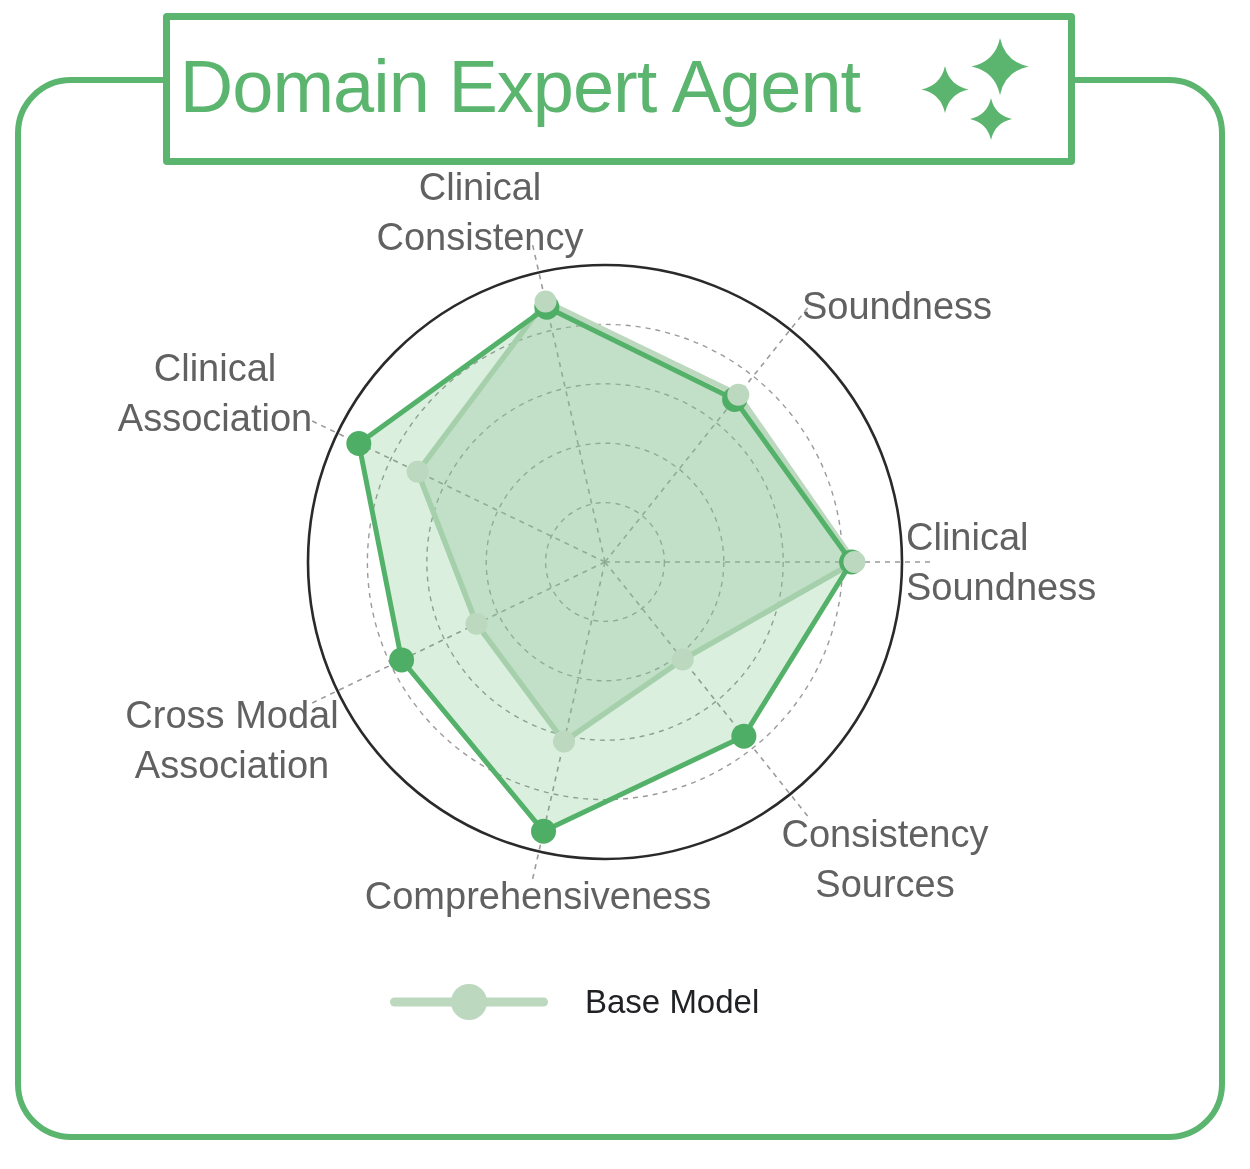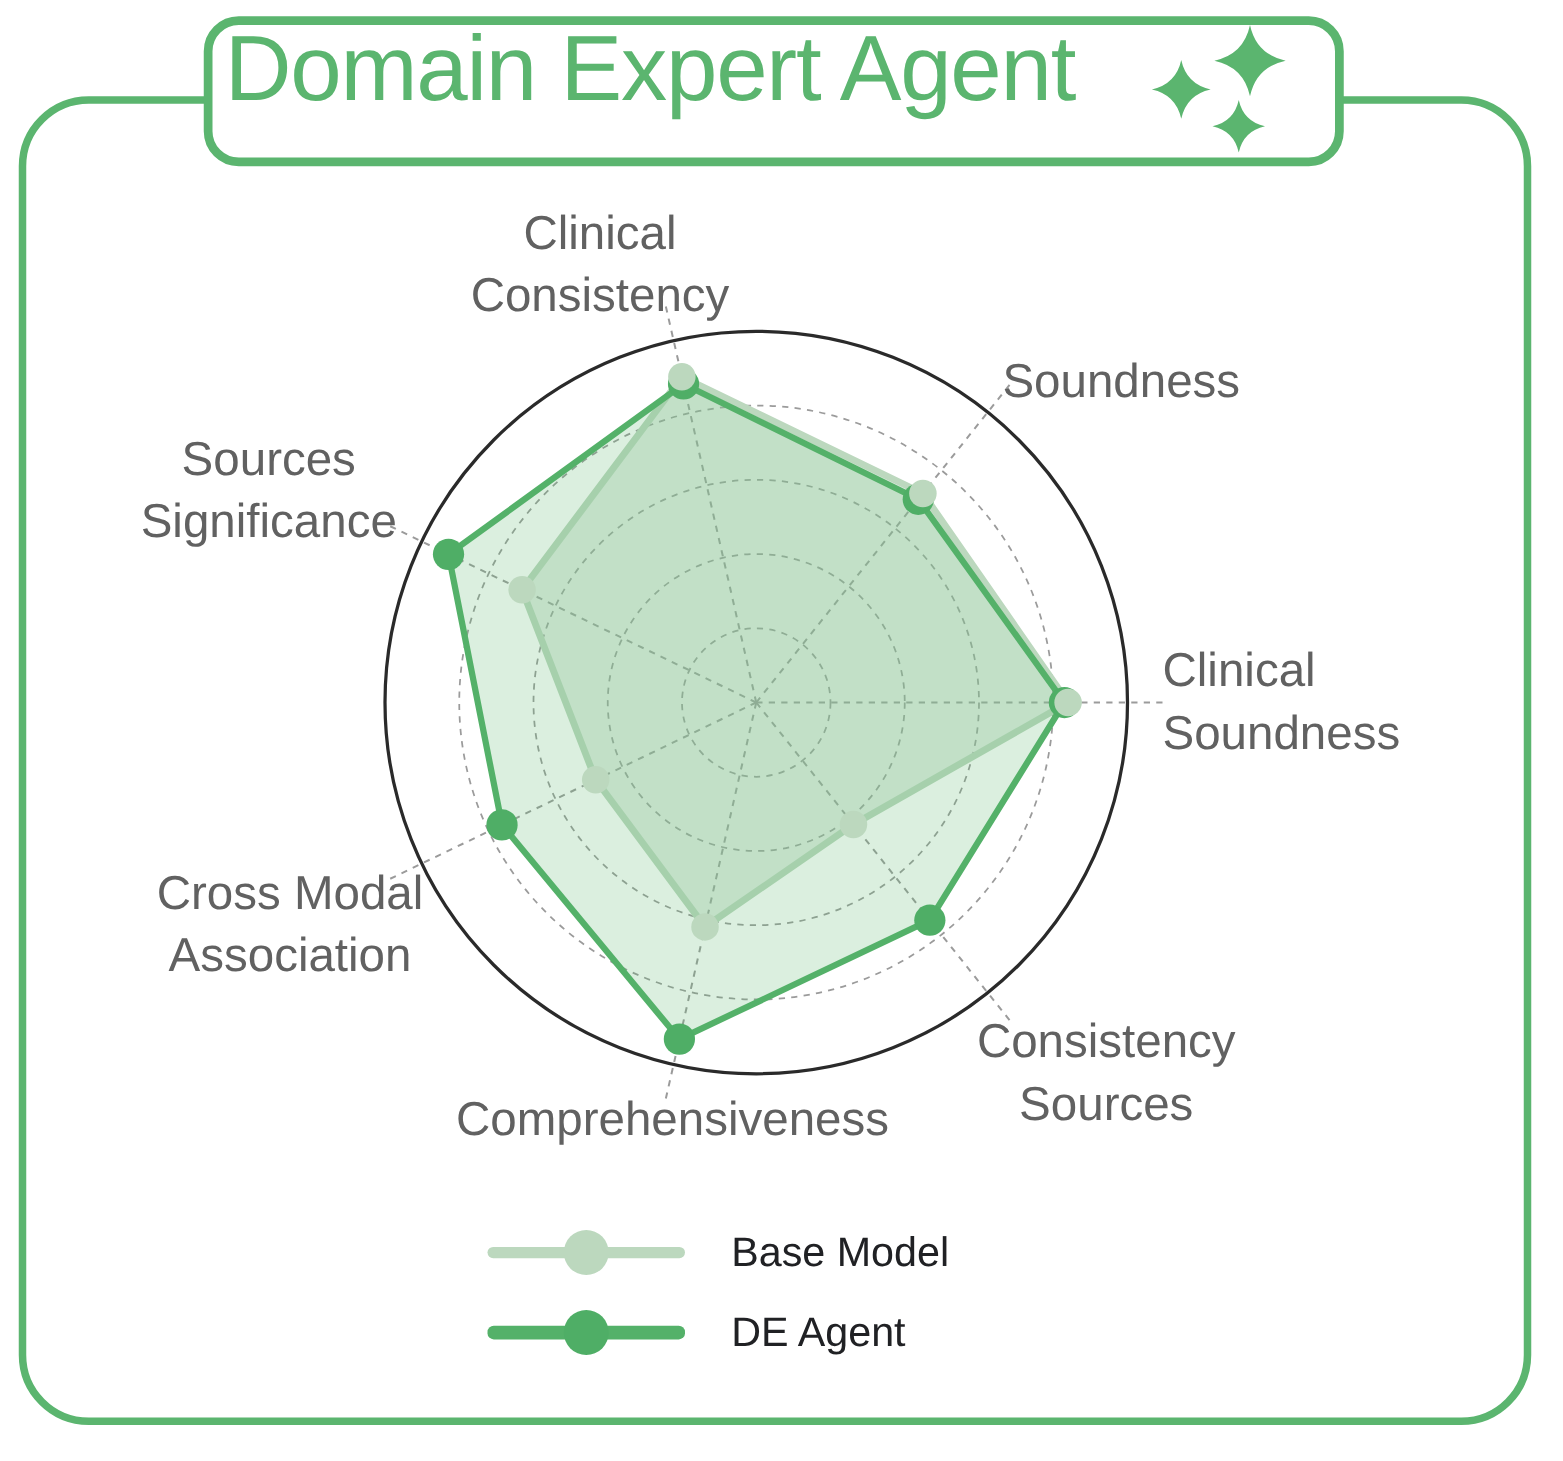--- a/index.html
+++ b/index.html
@@ -6,24 +6,24 @@
   body{
     width:1250px;height:1169px;position:relative;overflow:hidden;
     font-family:"Liberation Sans", sans-serif;
   }
   .frame{
     position:absolute;left:15px;top:77px;width:1210px;height:1063px;
     box-sizing:border-box;border:6px solid var(--accent);border-radius:56px;
     background:transparent;z-index:1;
   }
   .title-box{
-    position:absolute;left:163px;top:13px;width:912px;height:120px;
-    box-sizing:border-box;border:7px solid var(--accent);border-radius:28px;
+    position:absolute;left:163px;top:13px;width:912px;height:152px;
+    box-sizing:border-box;border:7px solid var(--accent);border-radius:4px;
     background:#ffffff;z-index:2;
-    display:flex;justify-content:center;gap:38px;
+    display:flex;align-items:center;justify-content:center;gap:38px;
   }
   .title-text{
     color:var(--accent);font-size:74px;font-weight:500;letter-spacing:-1px;
     white-space:nowrap;line-height:1;transform:translateY(-2px);
   }
   .spark{fill:var(--accent);}
   .chart-layer{position:absolute;left:0;top:0;width:1250px;height:1169px;z-index:1;}
   .axis-label{
     position:absolute;transform:translate(-50%,-50%);
     color:var(--label-gray);font-size:38px;line-height:1.32;text-align:center;z-index:1;
@@ -85,28 +85,24 @@
     <circle cx="738.3228906724615" cy="394.80983156076775" r="11" fill="#bcd8be"></circle>
     <circle cx="854.48" cy="562" r="11" fill="#bcd8be"></circle>
     <circle cx="682.7716862256025" cy="659.5275982562189" r="11" fill="#bcd8be"></circle>
     <circle cx="564.0160430683104" cy="741.5211822438272" r="11" fill="#bcd8be"></circle>
     <circle cx="476.55325184792696" cy="623.8448582273248" r="11" fill="#bcd8be"></circle>
     <circle cx="417.68182561156016" cy="471.80958175181786" r="11" fill="#bcd8be"></circle>
   </svg>
 
 <div class="axis-label" style="left:480px;top:212px;width:300px;">Clinical Consistency</div>
 <div class="axis-label" style="left:897px;top:306px;width:300px;">Soundness</div>
-<div class="axis-label align-left" style="left:930px;top:562px;width:230px;">Clinical Soundness</div>
+<div class="axis-label align-left" style="left:906px;top:562px;width:230px;">Clinical Soundness</div>
 <div class="axis-label" style="left:885px;top:859px;width:210px;">Consistency Sources</div>
 <div class="axis-label" style="left:538px;top:896px;width:460px;">Comprehensiveness</div>
 <div class="axis-label" style="left:232px;top:740px;width:240px;">Cross Modal Association</div>
-<div class="axis-label" style="left:215px;top:393px;width:240px;">Sources Significance</div>
+<div class="axis-label" style="left:215px;top:393px;width:240px;">Clinical Association</div>
 
 <div class="legend">
   <div class="legend-row">
     <span class="lg-swatch lg-base"></span>
     <span class="legend-label">Base Model</span>
   </div>
-  <div class="legend-row">
-    <span class="lg-swatch lg-agent"></span>
-    <span class="legend-label">DE Agent</span>
-  </div>
 </div>
 
 </body></html>

